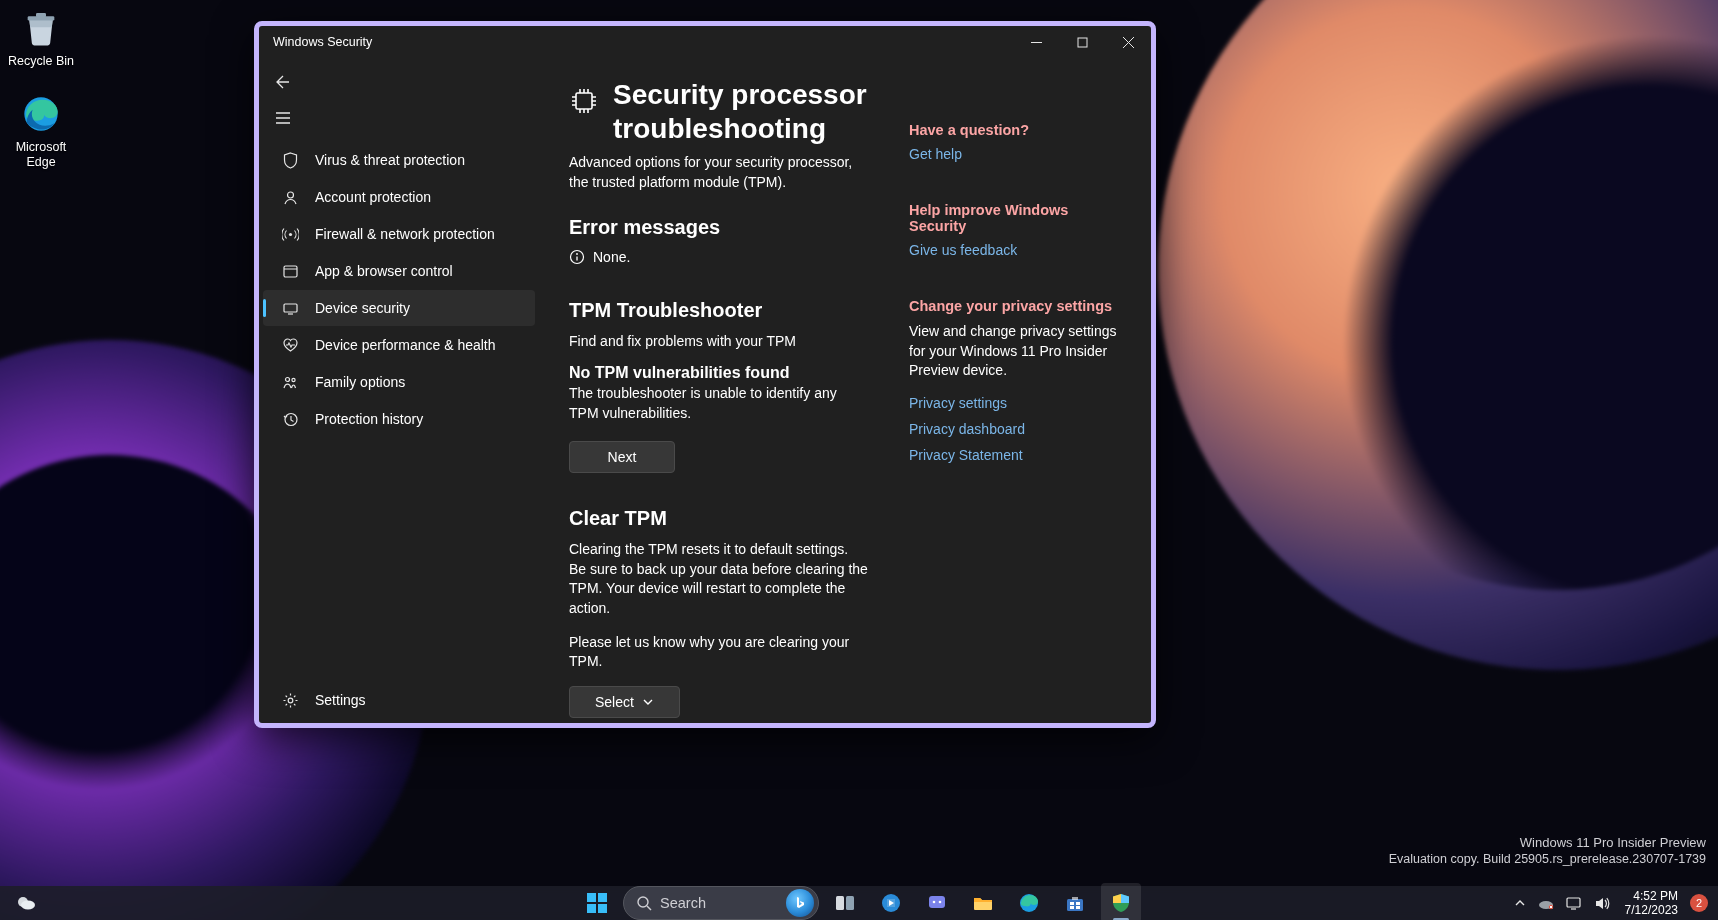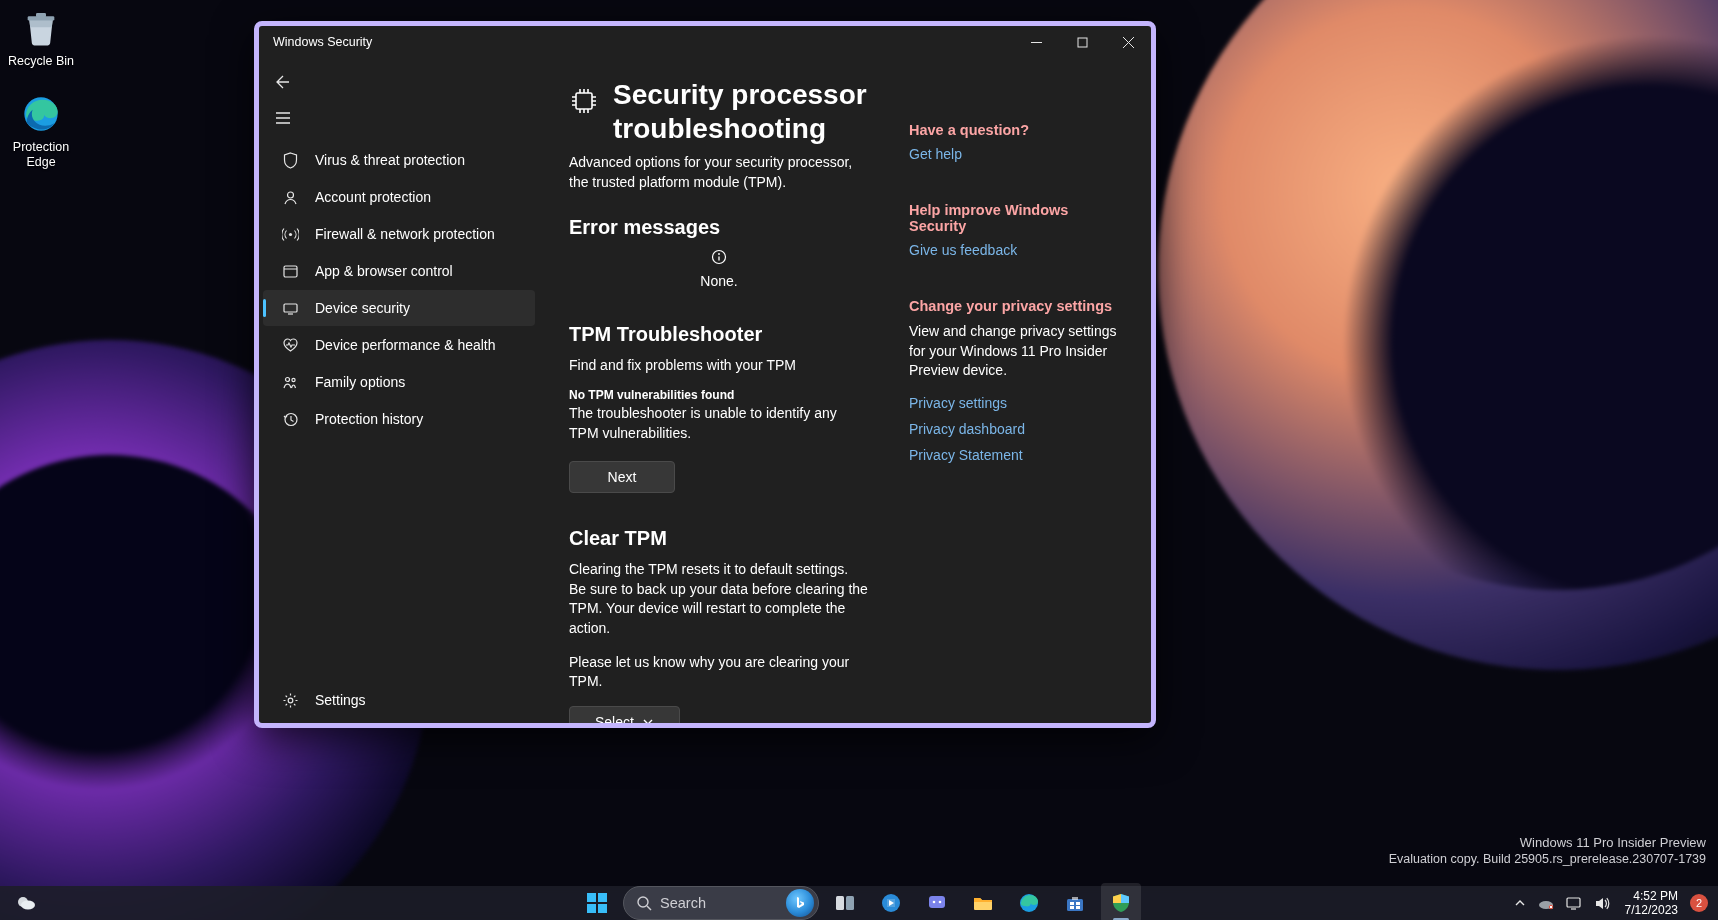--- a/index.html
+++ b/index.html
@@ -54,25 +54,25 @@
 .content { padding: 20px 30px 30px 30px; display:flex; gap:40px; }
 .main-col { flex: 0 0 300px; }
 .side-col { flex: 0 0 210px; margin-top:44px; }
 
 .page-head { display:flex; gap:14px; align-items:flex-start; margin-bottom:8px;}
 .page-head .picon { width:30px; height:30px; margin-top:8px; color:#fff; flex-shrink:0;}
 .page-title { font-size:28px; font-weight:600; line-height:1.2; color:#fff; }
 .page-desc { font-size:14px; color:#fff; margin-bottom:24px; line-height:1.4;}
 
 .section-h2 { font-size:20px; font-weight:600; margin-bottom:10px; color:#fff;}
-.none-row { display:flex; align-items:center; gap:8px; font-size:14px; color:#fff; margin-bottom:34px;flex-direction:column;}
+.none-row { display:flex; align-items:center; gap:8px; font-size:14px; color:#fff; margin-bottom:34px;}
 .none-row .info-icon{width:16px;height:16px;flex-shrink:0;}
 
 .sub-desc { font-size:14px; color:#fff; margin-bottom:12px; line-height:1.4;}
-.bold-line { font-size:12px; font-weight:700; color:#fff; margin-bottom:2px;}
+.bold-line { font-size:16px; font-weight:700; color:#fff; margin-bottom:2px;}
 .body-line { font-size:14px; color:#fff; line-height:1.4; margin-bottom:18px;}
 .body-line2 { font-size:14px; color:#fff; line-height:1.4; margin-bottom:14px;}
 
 .btn { display:inline-flex; align-items:center; justify-content:center; gap:8px;
   min-width:106px; height:32px; padding:0 25px; border-radius:4px;
   background:#373737; border:1px solid #4a4a4a; color:#fff; font-size:14px; cursor:pointer;}
 .btn .chev { width:12px; height:12px; }
 
 .section-block { margin-bottom:34px; }
 
@@ -125,21 +125,21 @@
     <div class="ilabel">Recycle Bin</div>
   </div>
   <div class="dicon">
     <div class="igfx edge-gfx">
       <svg viewBox="0 0 48 48">
           <circle cx="24" cy="24" r="20" fill="#1b9de2"></circle>
           <path fill="#34c6a0" d="M6 26c0-11 9-19 20-19 11 0 18 7 18 14 0 5-4 8-9 8-6 0-7-4-7-4s0 7-8 7c-6 0-14-2-14-6z"></path>
           <path fill="#0c6bb0" d="M17 41c6 3 18 2 23-6-3 2-7 3-11 3-10 0-16-7-16-14 0-2 .4-3.6 1-5-4 3-7 9-7 14 0 3 4 6 10 8z"></path>
         </svg>
     </div>
-    <div class="ilabel" style="white-space:pre-line">Protection
+    <div class="ilabel" style="white-space:pre-line">Microsoft
 Edge</div>
   </div>
 </div>
 
 <div class="watermark">
   <div class="l1">Windows 11 Pro Insider Preview</div>
   <div>Evaluation copy. Build 25905.rs_prerelease.230707-1739</div>
 </div>
 
 <div class="window">

